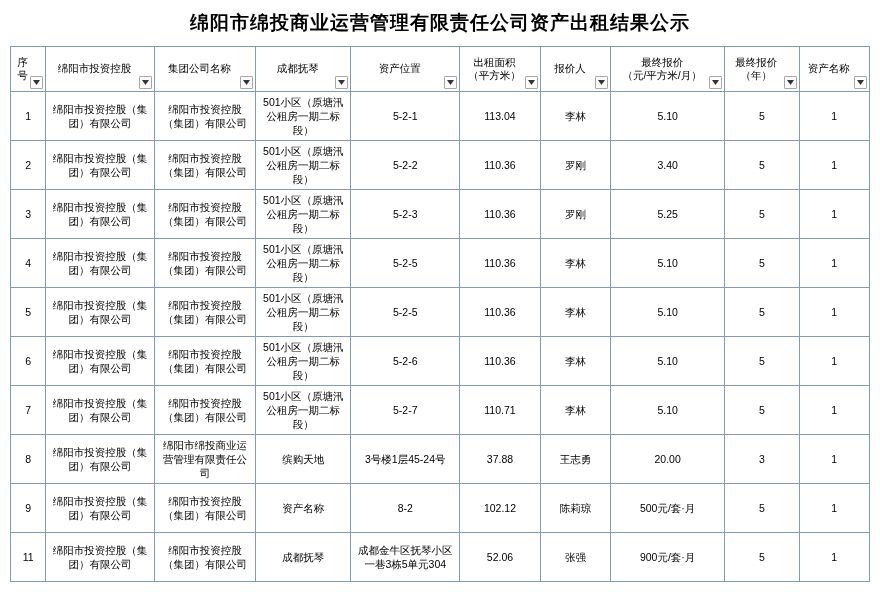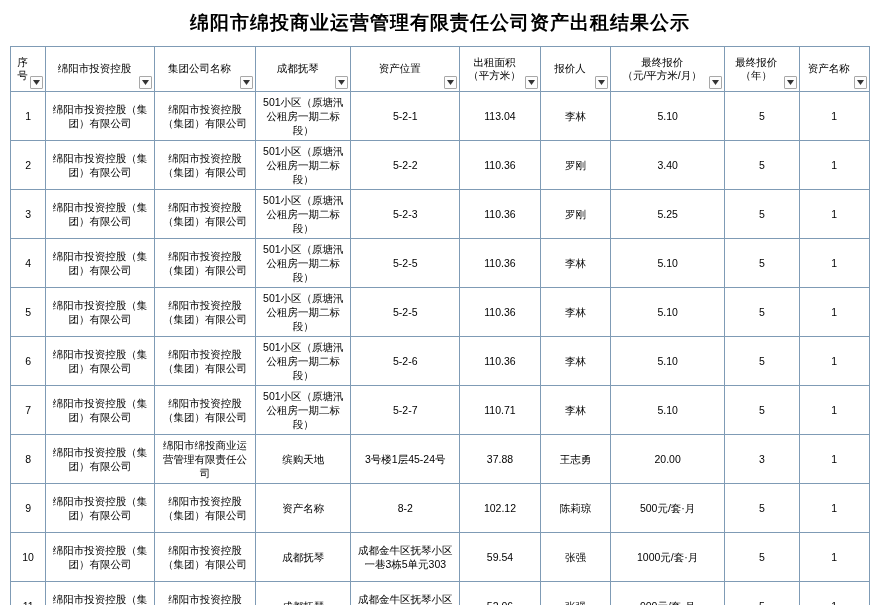--- a/index.html
+++ b/index.html
@@ -296,32 +296,20 @@
         <td>绵阳市投资控股（集团）有限公司</td>
         <td>资产名称</td>
         <td>8-2</td>
         <td>102.12</td>
         <td>陈莉琼</td>
         <td>500元/套·月</td>
         <td>5</td>
         <td>1</td>
       </tr>
       <tr>
-        <td>10</td>
-        <td>绵阳市投资控股（集团）有限公司</td>
-        <td>绵阳市投资控股（集团）有限公司</td>
-        <td>成都抚琴</td>
-        <td>成都金牛区抚琴小区一巷3栋5单元303</td>
-        <td>59.54</td>
-        <td>张强</td>
-        <td>1000元/套·月</td>
-        <td>5</td>
-        <td>1</td>
-      </tr>
-      <tr>
         <td>11</td>
         <td>绵阳市投资控股（集团）有限公司</td>
         <td>绵阳市投资控股（集团）有限公司</td>
         <td>成都抚琴</td>
         <td>成都金牛区抚琴小区一巷3栋5单元304</td>
         <td>52.06</td>
         <td>张强</td>
         <td>900元/套·月</td>
         <td>5</td>
         <td>1</td>

